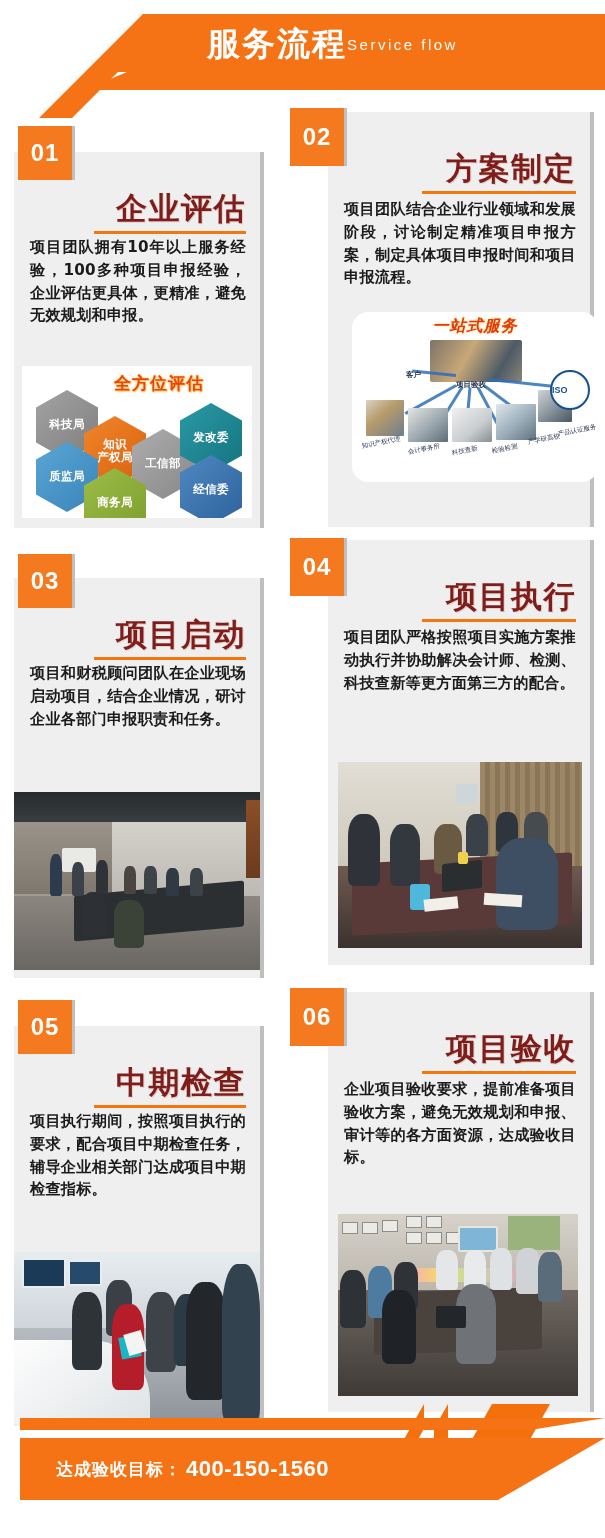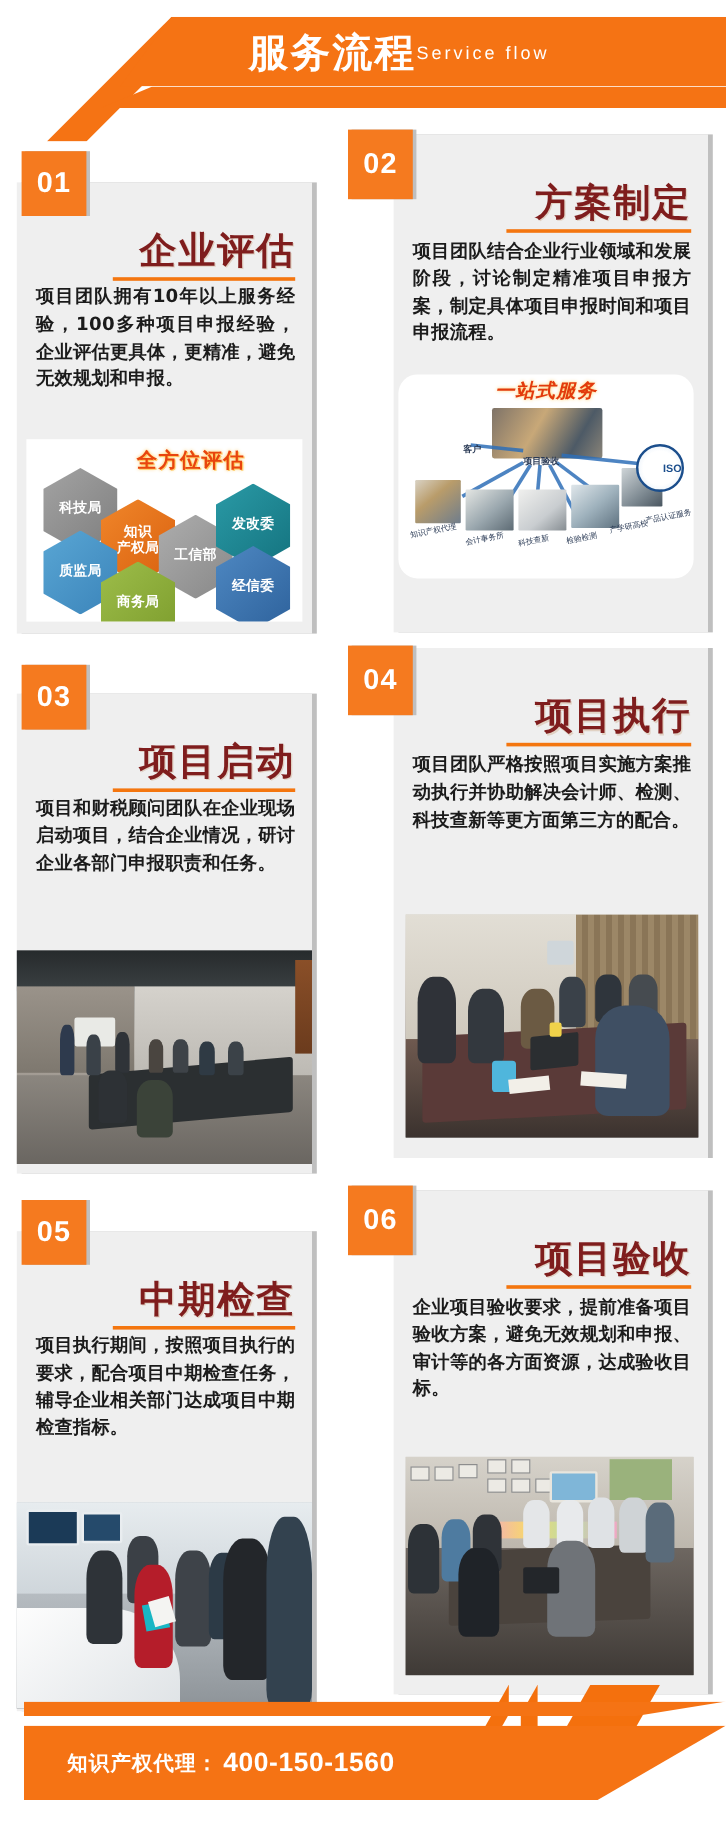--- a/index.html
+++ b/index.html
@@ -119,21 +119,21 @@
   }
   .svc-photo {
     position:absolute; border-radius:2px;
     background:linear-gradient(160deg,#6d6a64,#9c8f7d 45%,#55606c);
   }
   .svc-thumb { position:absolute; border-radius:1px; }
   .svc-ray { position:absolute; background:#2E6FB7; transform-origin: 0 50%; height:3px; opacity:.85; }
   .iso-seal {
     position:absolute; width:40px; height:40px; border-radius:50%;
     border:2px solid #1B4E8C;
-    display:flex; align-items:center; justify-content:flex-end;
+    display:flex; align-items:center; justify-content:flex-start;
     color:#1B4E8C; font-size:9px; font-weight:bold;
     background:radial-gradient(circle,#ffffff 55%,#DCE9F6);
   }
 
   
   .photo { position:absolute; overflow:hidden; }
 
   
   .ph03 { background:linear-gradient(180deg,#3c4144 0%,#4a4f50 18%,#b9b2a8 45%,#8d8781 70%,#6e6a66 100%); }
   
@@ -211,21 +211,21 @@
   <div class="card right" style="left:328px; top:112px; width:262px; height:415px;">
     <div class="badge tall" style="left:-38px; top:-4px;">
       <span>02</span>
     </div>
     <div class="card-title" style="right:14px; top:12px; width:154px;">
       <div class="ct-text">方案制定</div>
       <div class="ct-rule"></div>
     </div>
     <div class="card-body" style="top:86px;">项目团队结合企业行业领域和发展阶段，讨论制定精准项目申报方案，制定具体项目申报时间和项目申报流程。</div>
 
-    <div class="svcbox" style="left:4px; top:200px; width:246px; height:170px;border-radius:16px;">
+    <div class="svcbox" style="left:24px; top:200px; width:246px; height:170px;border-radius:16px;">
       <div class="svc-title">一站式服务</div>
 
       <div class="svc-photo" style="left:78px; top:28px; width:92px; height:42px;
                   background:linear-gradient(120deg,#7e7368,#c8a878 40%,#4d5a66 75%,#8a8478);"></div>
 
       <div class="svc-ray" style="left:104px; top:72px; width:58px; transform:rotate(151deg);"></div>
       <div class="svc-ray" style="left:110px; top:74px; width:52px; transform:rotate(122deg);"></div>
       <div class="svc-ray" style="left:118px; top:74px; width:42px; transform:rotate(95deg);"></div>
       <div class="svc-ray" style="left:126px; top:74px; width:50px; transform:rotate(62deg);"></div>
       <div class="svc-ray" style="left:132px; top:72px; width:64px; transform:rotate(37deg);"></div>
@@ -385,18 +385,18 @@
       <div class="aa" style="left:0;   width:20px;"></div>
       <div class="aa" style="left:30px; width:14px;"></div>
       <div class="aa" style="left:54px; width:92px;"></div>
     </div>
   </div>
 
   <div class="footer-banner">
     <div class="fb-stripe"></div>
     <div class="fb-main"></div>
     <div class="fb-text">
-      <span class="fb-lead">知识产权代理：</span>
+      <span class="fb-lead">达成验收目标：</span>
       <span class="fb-num">400-150-1560</span>
     </div>
   </div>
 
 </div>
 
 </body></html>

